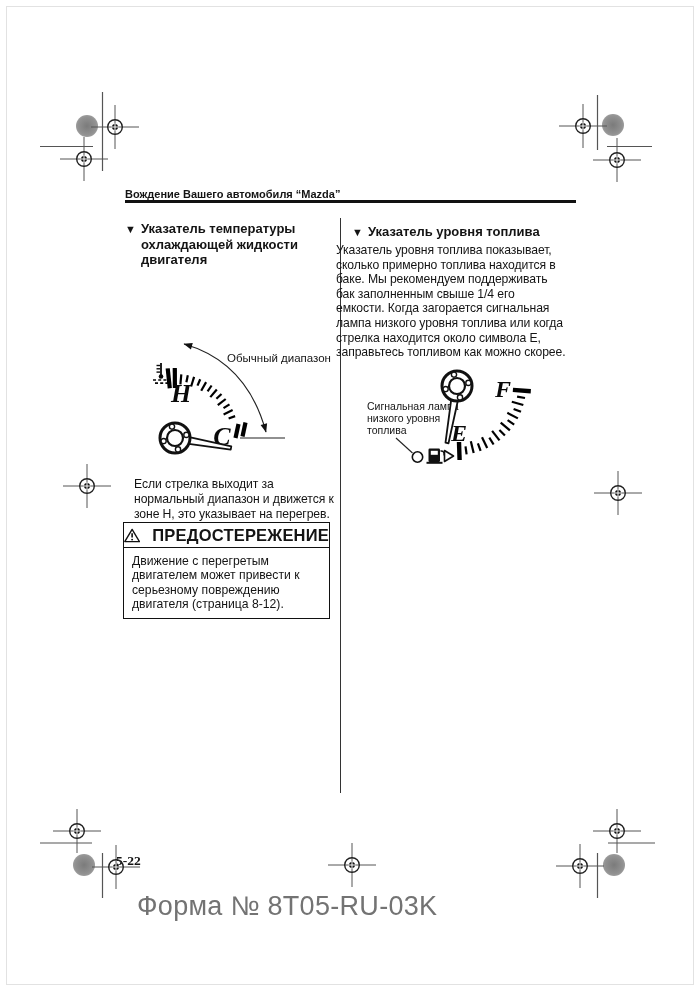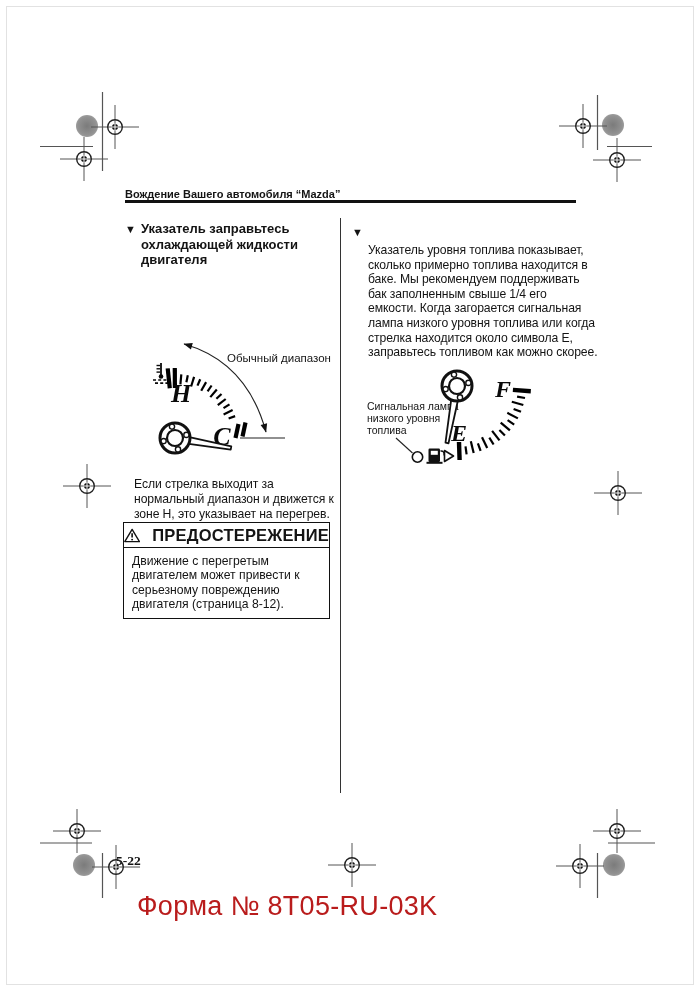--- a/index.html
+++ b/index.html
@@ -14,42 +14,42 @@
   .col-divider{width:1.3px;background:#333;}
   .col-heading{display:flex;gap:5px;font-weight:bold;font-size:13px;line-height:15.5px;}
   .col-heading .marker{font-size:11px;padding-top:1px;}
   .body-text{font-size:12.2px;line-height:15.1px;letter-spacing:-0.1px;}
   .warning-box{border:1.6px solid #111;background:#fff;}
   .warning-head{display:flex;align-items:center;justify-content:center;gap:12px;
                 border-bottom:1.6px solid #111;padding:3px 0 2px 0;}
   .warning-title{font-size:16.5px;font-weight:bold;letter-spacing:0.2px;}
   .warning-body{padding:6px 8px;font-size:12.2px;line-height:14.4px;}
   .page-num{font-family:"Liberation Serif",serif;font-weight:bold;font-size:13.5px;margin-top:44px;}
-  .form-line{font-size:27px;color:#b91c1c;letter-spacing:0.3px;}
+  .form-line{font-size:27px;color:#737373;letter-spacing:0.3px;}
   .gauge-letter{font:italic bold 26px "Liberation Serif",serif;fill:#0a0a0a;}
   .gauge-letter-sm{font:italic bold 24px "Liberation Serif",serif;fill:#0a0a0a;}
   .gauge-note{font:11.5px "Liberation Sans",sans-serif;fill:#141414;}
   .gauge-note-sm{font:10.5px "Liberation Sans",sans-serif;fill:#141414;}
   svg{display:block;}
   .reg{pointer-events:none;}
 </style>
 </head>
 <body>
 
 <div class="page">
   <div class="scan-edge"></div>
 
   <div class="abs breadcrumb" style="left:125px;top:161px;margin-top:27px;">Вождение Вашего автомобиля “Mazda”</div>
   <div class="abs title-rule" style="left:125px;top:200px;width:451px;"></div>
 
   <div class="abs col-divider" style="left:340px;top:218px;height:575px;"></div>
 
   <div class="abs col-heading" style="left:125px;top:221px;width:190px;">
     <span class="marker">▼</span>
-    <span style="width:162px;">Указатель заправьтесь охлаждающей жидкости двигателя</span>
+    <span style="width:162px;">Указатель температуры охлаждающей жидкости двигателя</span>
   </div>
 
   <svg class="abs" style="left:125px;top:338px;" width="210" height="135" viewBox="0 0 210 135">
     <defs>
       <marker id="ah" viewBox="0 0 10 8" refX="9" refY="4" markerWidth="9" markerHeight="7" orient="auto-start-reverse">
         <path d="M0.5,0.5 L9.5,4 L0.5,7.5 Z" fill="#111"></path>
       </marker>
     </defs>
     <text class="gauge-note" x="102" y="24">Обычный диапазон</text>
     <path d="M 59,6 Q 122,24 141,94" fill="none" stroke="#222" stroke-width="1.1" marker-start="url(#ah)" marker-end="url(#ah)"></path>
@@ -106,22 +106,23 @@
         <line x1="10.5" y1="6.5" x2="10.5" y2="12" stroke="#111" stroke-width="2.1"></line>
         <circle cx="10.5" cy="14.8" r="1.25" fill="#111"></circle>
       </svg>
       <span class="warning-title">ПРЕДОСТЕРЕЖЕНИЕ</span>
     </div>
     <div class="warning-body">Движение с перегретым двигателем может привести к серьезному повреждению двигателя (страница 8-12).</div>
   </div>
 
   <div class="abs col-heading" style="left:352px;top:224px;width:226px;">
     <span class="marker">▼</span>
+    <span>Указатель уровня топлива</span>
   </div>
-  <div class="abs body-text" style="left:368px;top:243px;width:230px;line-height:14.6px;">Указатель уровня топлива показывает, сколько примерно топлива находится в баке. Мы рекомендуем поддерживать бак заполненным свыше 1/4 его емкости. Когда загорается сигнальная лампа низкого уровня топлива или когда стрелка находится около символа E, заправьтесь топливом как можно скорее.</div>
+  <div class="abs body-text" style="left:336px;top:243px;width:230px;line-height:14.6px;">Указатель уровня топлива показывает, сколько примерно топлива находится в баке. Мы рекомендуем поддерживать бак заполненным свыше 1/4 его емкости. Когда загорается сигнальная лампа низкого уровня топлива или когда стрелка находится около символа E, заправьтесь топливом как можно скорее.</div>
 
   <svg class="abs" style="left:352px;top:358px;" width="228" height="120" viewBox="0 0 228 120">
     <text class="gauge-note-sm" x="15" y="52">Сигнальная лампа</text>
     <text class="gauge-note-sm" x="15" y="64">низкого уровня</text>
     <text class="gauge-note-sm" x="15" y="76">топлива</text>
     <line x1="44" y1="80" x2="60.5" y2="95" stroke="#222" stroke-width="1.1"></line>
     <circle cx="65.5" cy="99" r="5.2" fill="#fff" stroke="#111" stroke-width="1.6"></circle>
 
     <g>
       <rect x="76.5" y="90.5" width="11.5" height="13.5" rx="1.2" fill="#111"></rect>

